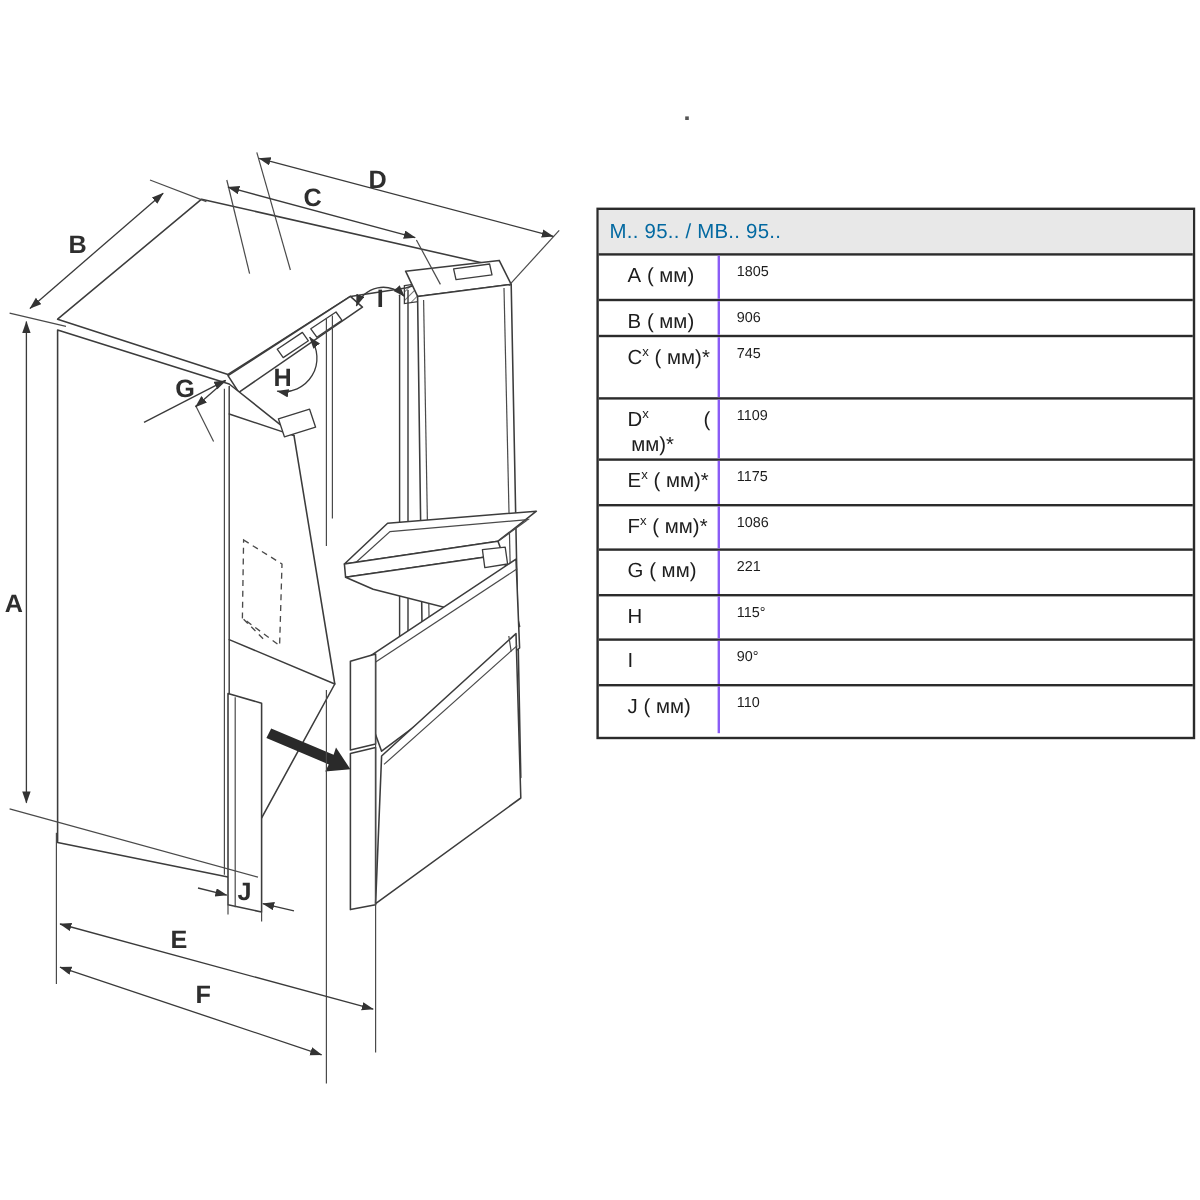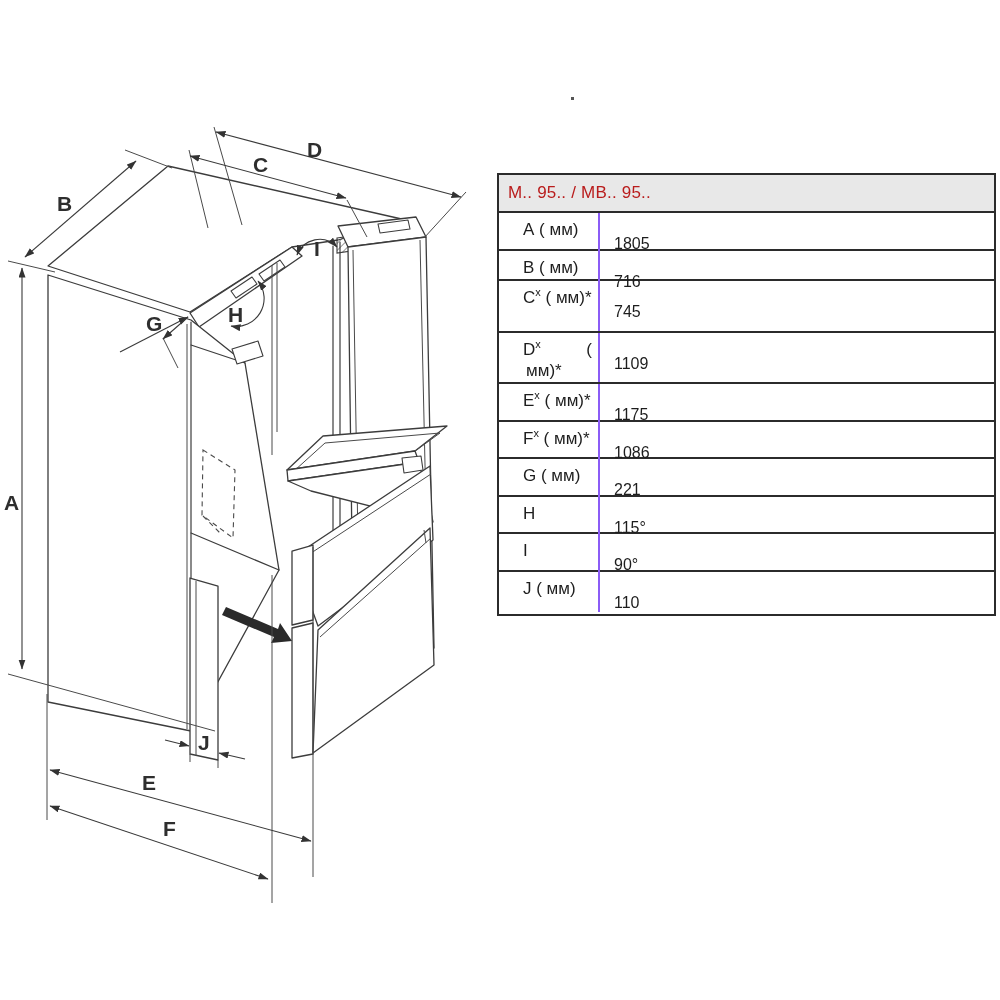--- a/index.html
+++ b/index.html
@@ -9,34 +9,34 @@
   }
   #diagram-svg{position:absolute;left:0;top:0;width:1000px;height:1000px;}
 
   
   .dim-table{
     position:absolute;left:497px;top:173px;width:499px;height:443px;
     border:2px solid #2b2b2b;box-sizing:border-box;background:#fff;
   }
   .dim-table .t-header{
     height:36px;box-sizing:border-box;background:#e8e8e8;
-    font-size:17px;color:#b91c1c;display:flex;align-items:center;
+    font-size:17px;color:#0369a1;display:flex;align-items:center;
     padding-left:9px;letter-spacing:0.2px;
   }
   .t-row{
     display:grid;grid-template-columns:101px 1fr;
     border-top:2px solid #2b2b2b;box-sizing:border-box;
   }
   .t-row .c-label{
     border-right:2px solid #8b5cf6;box-sizing:border-box;
     font-weight:normal;font-size:17px;padding:6px 4px 0 24px;line-height:1.25;
   }
   .t-row .c-label sup{font-size:11px;line-height:0;}
   .t-row .c-value{
-    font-size:16px;padding:22px 0 0 14px;box-sizing:border-box;border-radius:13px;
+    font-size:12px;padding:6px 0 0 14px;box-sizing:border-box;border-radius:13px;
   }
   .c-label .wrap-line1{display:flex;justify-content:space-between;padding-right:2px;}
   .c-label .wrap-line2{padding-left:3px;}
 
   
   .outline{fill:#ffffff;stroke:#3c3c3c;stroke-width:1.3;stroke-linejoin:round;}
   .wire{fill:none;stroke:#3c3c3c;stroke-width:1.2;stroke-linejoin:round;stroke-linecap:round;}
   .wire-thin{fill:none;stroke:#4a4a4a;stroke-width:1;}
   .dashed{fill:none;stroke:#4a4a4a;stroke-width:1.1;stroke-dasharray:5 4;}
   .dim{fill:none;stroke:#3a3a3a;stroke-width:1.1;
@@ -152,21 +152,21 @@
 
 <div class="dim-table">
   <div class="t-header">M.. 95.. / MB.. 95..</div>
   <div id="t-rows">
       <div class="t-row" style="height: 38px;">
         <div class="c-label"><span>A</span><span>&nbsp;( мм)</span></div>
         <div class="c-value">1805</div>
       </div>
       <div class="t-row" style="height: 30px;">
         <div class="c-label"><span>B</span><span>&nbsp;( мм)</span></div>
-        <div class="c-value">716</div>
+        <div class="c-value">906</div>
       </div>
       <div class="t-row" style="height: 52px;">
         <div class="c-label"><span>C</span><sup>x</sup><span>&nbsp;( мм)*</span></div>
         <div class="c-value">745</div>
       </div>
       <div class="t-row" style="height: 51px;">
         <div class="c-label">
           <div class="wrap-line1">
             <span><span>D</span><sup>x</sup></span>
             <span>(</span>

